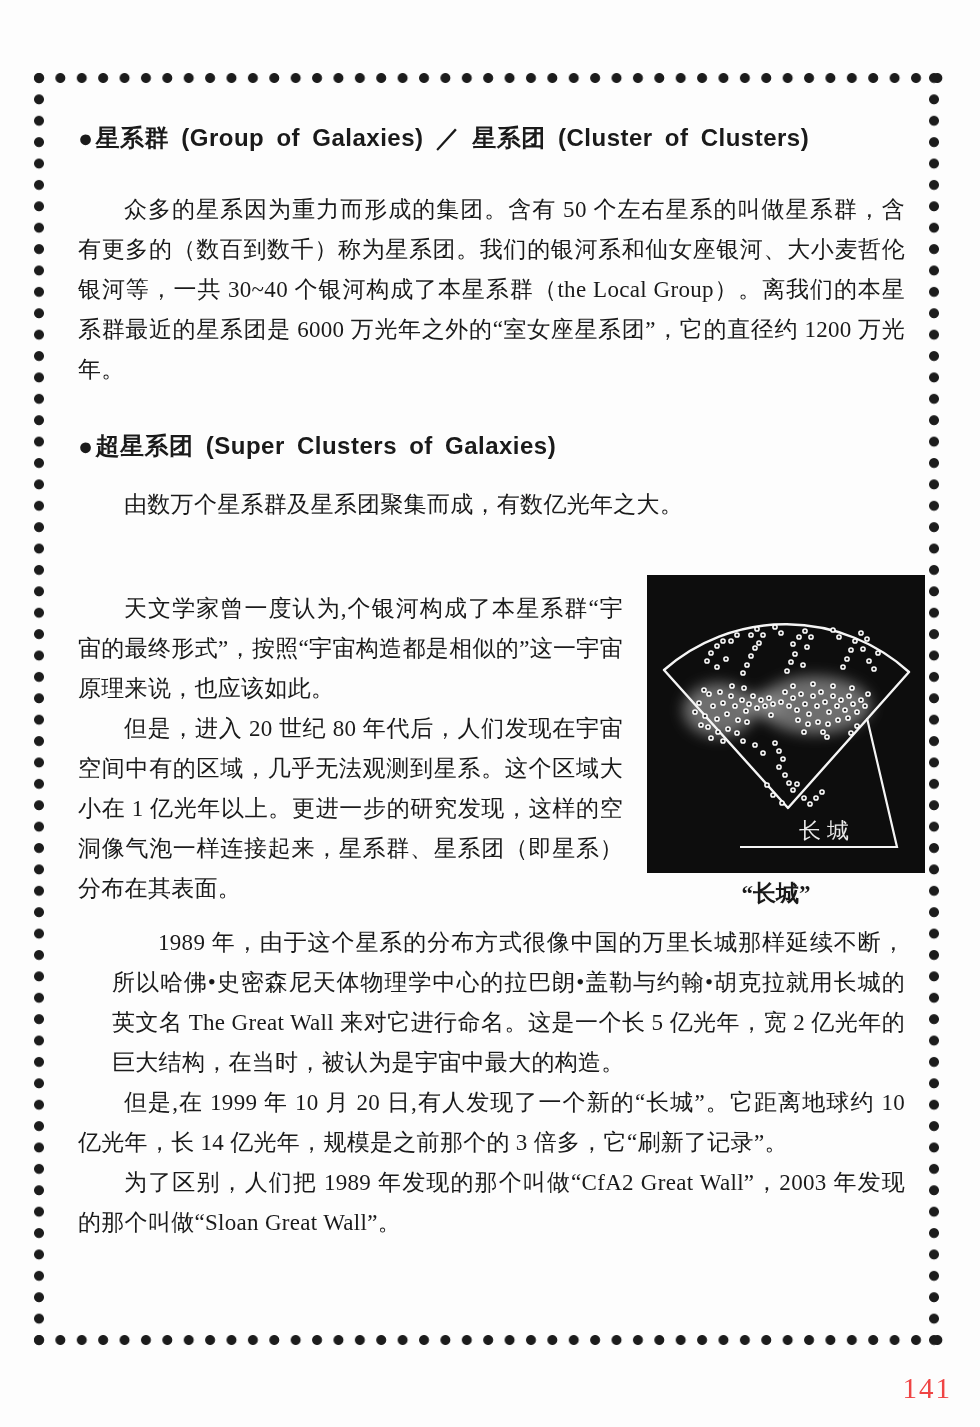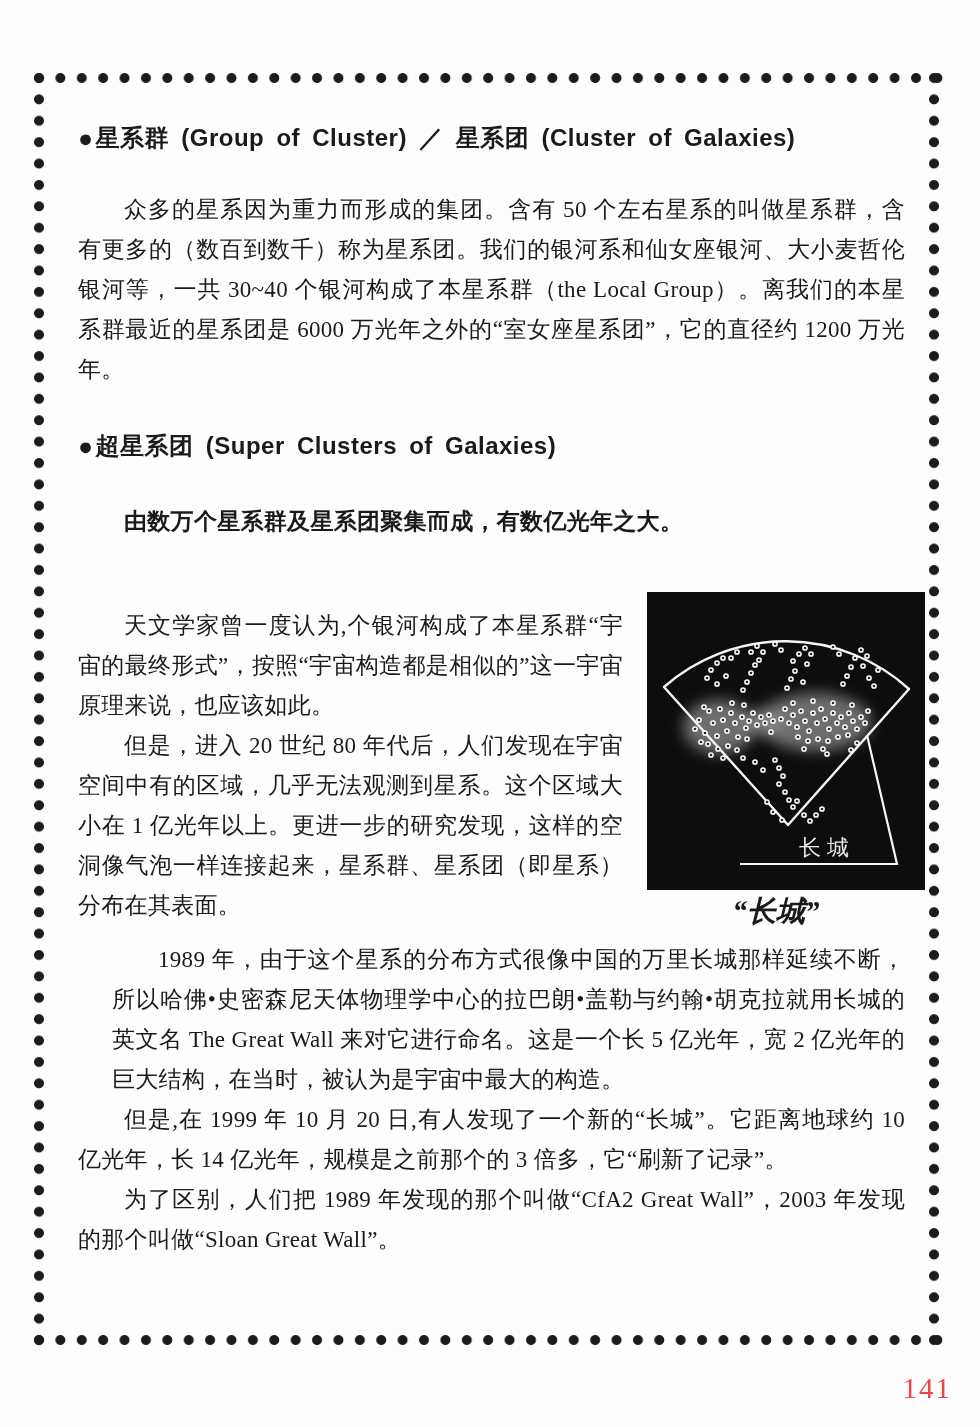--- a/index.html
+++ b/index.html
@@ -39,37 +39,36 @@
   }
   .section-heading .bullet { font-size:25px; margin-right:2px; line-height:36px; }
   .h1 { margin-top:120px; }
   .h2 { margin-top:38px; }
 
   .para {
     margin:0; font-size:23px; line-height:40px;
     text-align:justify; text-indent:2em; letter-spacing:0.3px;
   }
   .p1 { margin-top:34px; }
-  .p2 { margin-top:38px;font-weight:bold; }
+  .p2 { margin-top:21px; }
   .p3 { margin-top:64px; }
   .p4 { margin-top:0; }
   .p5 { clear:both; margin-top:14px;margin-left:34px; }
   .p6 { margin-top:0; }
   .p7 { margin-top:0; }
 
   .figure {
     float:right; width:258px;
     margin:50px 0 6px 24px;
   }
   .fig-box { width:278px; height:298px; background:#0d0d0d; }
   .fig-caption {
     margin-top:6px; text-align:center;
-    font-size:29px; font-weight:bold; line-height:30px;
+    font-size:23px; font-weight:bold; line-height:30px;
     text-indent:0;
-    font-style:italic;
   }
   .galaxy-dot { fill:#2b2b2b; stroke:#ffffff; stroke-width:1.5px; }
   .fan-outline { fill:none; stroke:#f5f5f5; stroke-width:2.4px; stroke-linejoin:round; }
   .leader-line { stroke:#f5f5f5; stroke-width:2.2px; fill:none; }
   .fig-label {
     fill:#e9e9e9; font-size:22px; letter-spacing:6px;
     font-family:"Liberation Serif","DejaVu Serif",serif;
   }
   .glow { fill:#8f8f8f; opacity:0.75; }
 
@@ -85,21 +84,21 @@
 
   <div class="border-dots border-h top"></div>
   <div class="border-dots border-h bottom"></div>
   <div class="border-dots border-v left"></div>
   <div class="border-dots border-v right"></div>
 
   <div class="content">
 
     <div class="section-heading h1">
       <span class="bullet">●</span>
-      <span>星系群 (Group of Cluster) ／ 星系团 (Cluster of Galaxies)</span>
+      <span>星系群 (Group of Galaxies) ／ 星系团 (Cluster of Clusters)</span>
     </div>
 
     <p class="para p1">众多的星系因为重力而形成的集团。含有 50 个左右星系的叫做星系群，含有更多的（数百到数千）称为星系团。我们的银河系和仙女座银河、大小麦哲伦银河等，一共 30~40 个银河构成了本星系群（the Local Group）。离我们的本星系群最近的星系团是 6000 万光年之外的“室女座星系团”，它的直径约 1200 万光年。</p>
 
     <div class="section-heading h2">
       <span class="bullet">●</span>
       <span>超星系团 (Super Clusters of Galaxies)</span>
     </div>
 
     <p class="para p2">由数万个星系群及星系团聚集而成，有数亿光年之大。</p>

